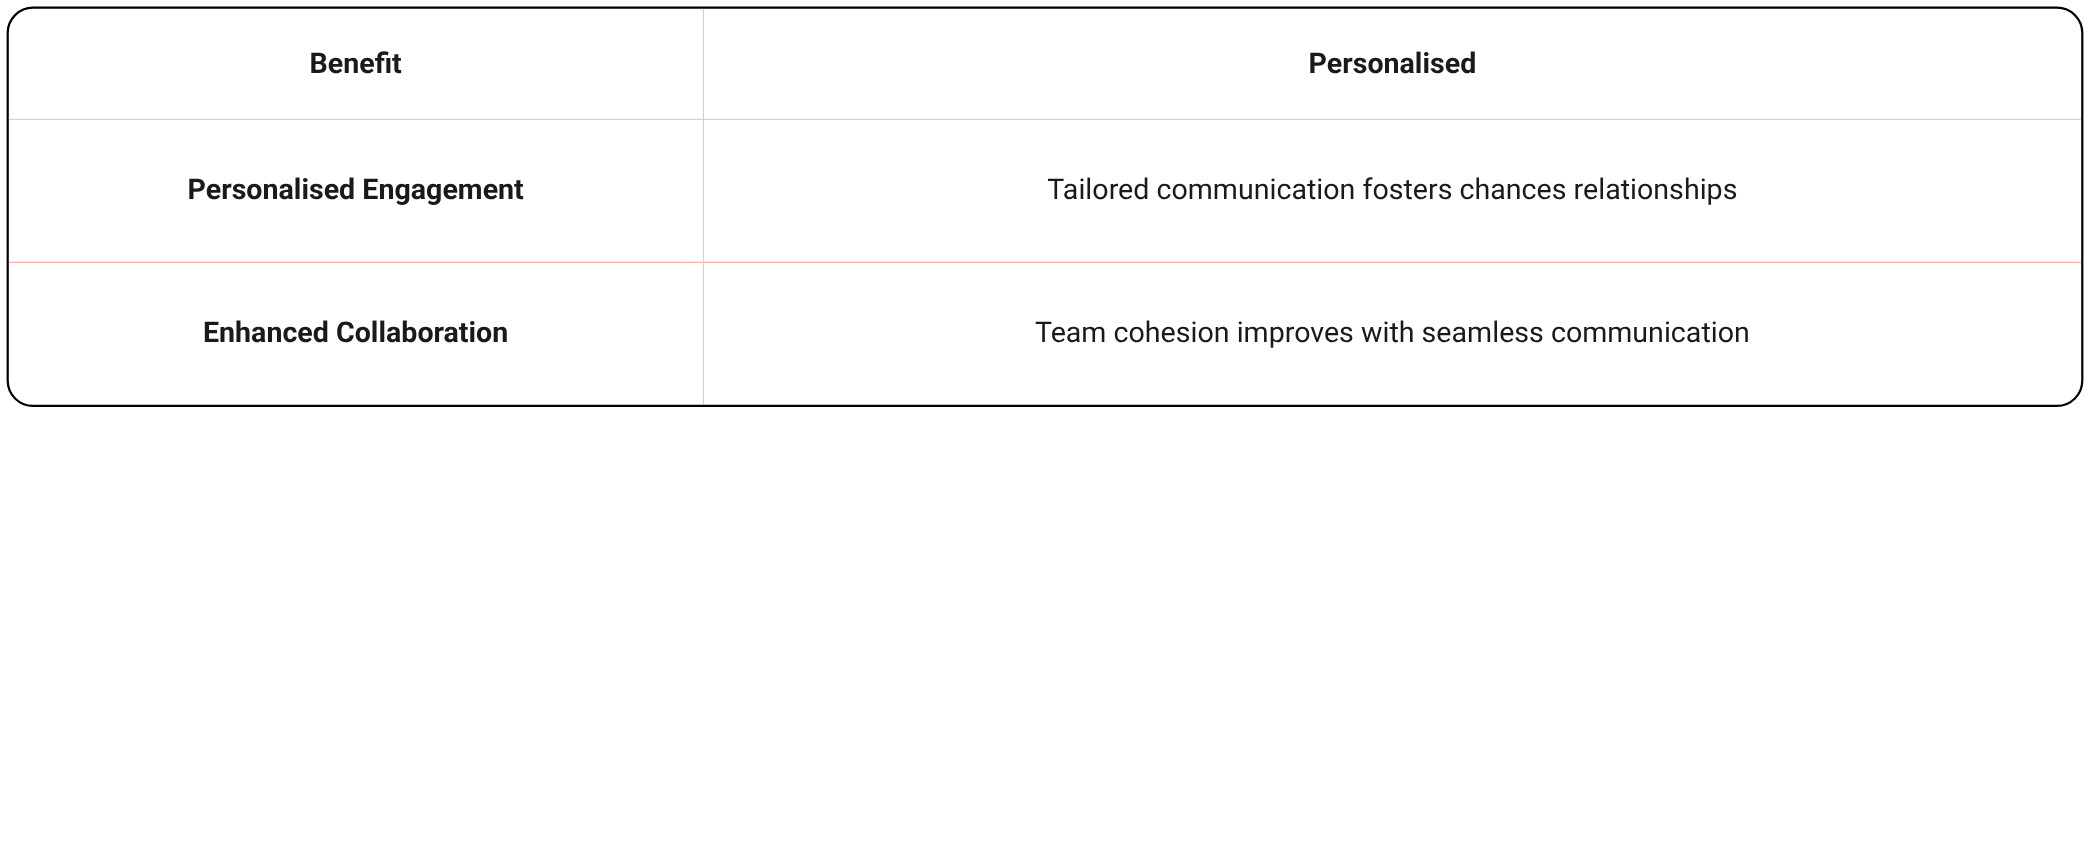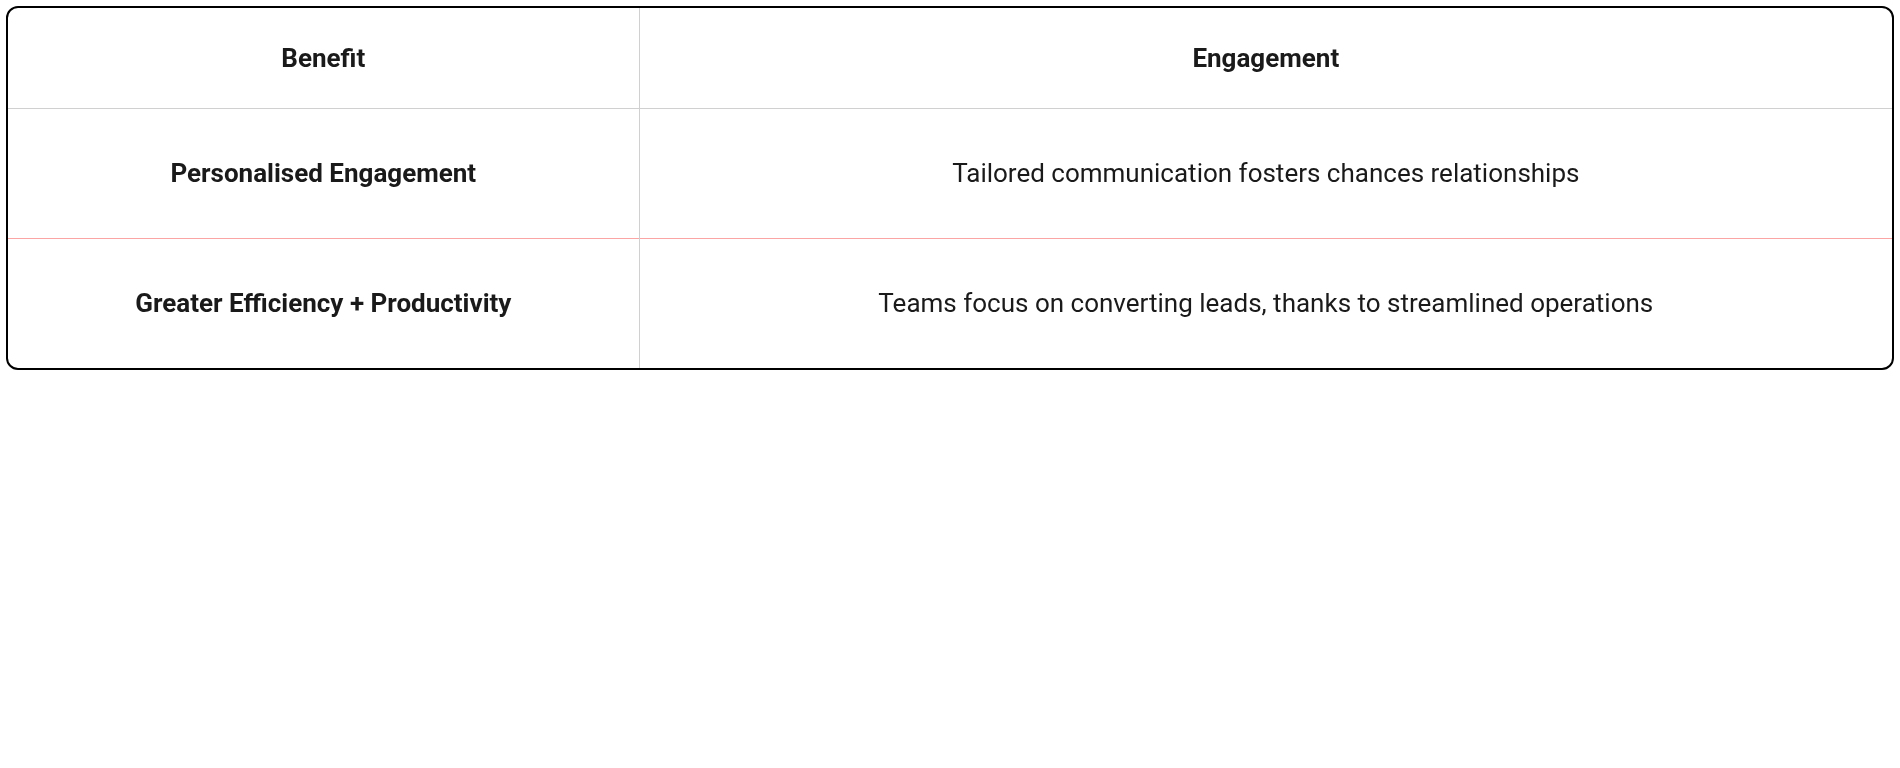--- a/index.html
+++ b/index.html
@@ -8,21 +8,21 @@
       box-sizing: border-box;
     }
     body {
       font-family: -apple-system, BlinkMacSystemFont, "Segoe UI", Roboto, Helvetica, Arial, sans-serif;
       background: #ffffff;
       padding: 6px;
       width: 1900px;
     }
     .table-wrapper {
       border: 2px solid #000000;
-      border-radius: 12px;
+      border-radius: 24px;
       overflow: hidden;
     }
     table {
       width: 100%;
       border-collapse: collapse;
       table-layout: fixed;
     }
     th, td {
       text-align: center;
       vertical-align: middle;
@@ -57,27 +57,27 @@
     }
   </style>
 </head>
 <body>
 
 <div class="table-wrapper">
   <table>
     <thead>
       <tr>
         <th>Benefit</th>
-        <th>Engagement</th>
+        <th>Personalised</th>
       </tr>
     </thead>
     <tbody>
       <tr>
         <td>Personalised Engagement</td>
         <td>Tailored communication fosters chances relationships</td>
       </tr>
       <tr>
-        <td>Greater Efficiency + Productivity</td>
-        <td>Teams focus on converting leads, thanks to streamlined operations</td>
+        <td>Enhanced Collaboration</td>
+        <td>Team cohesion improves with seamless communication</td>
       </tr>
     </tbody>
   </table>
 </div>
 
 </body></html>

